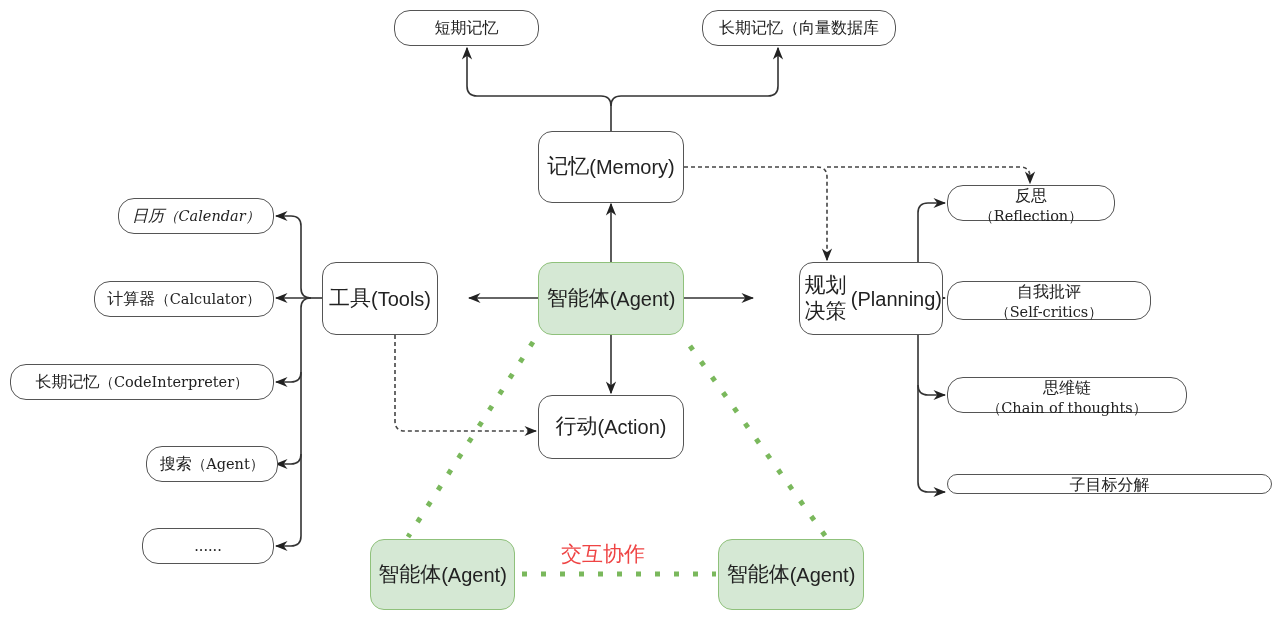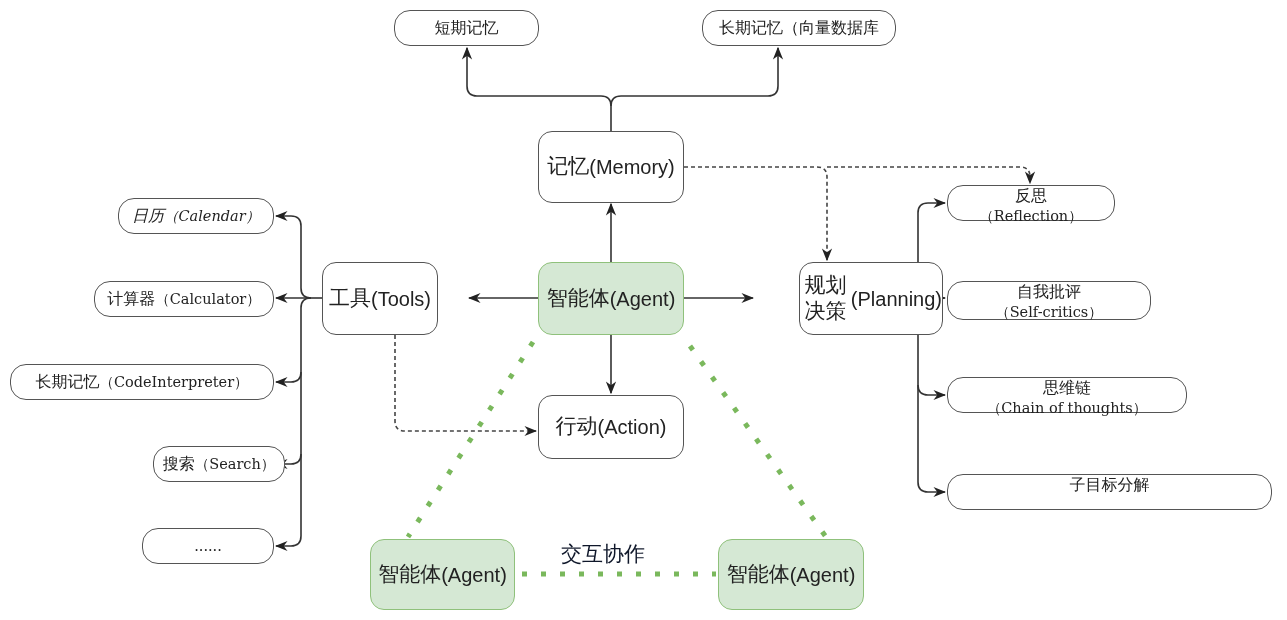--- a/index.html
+++ b/index.html
@@ -11,21 +11,21 @@
           display: flex; align-items: center; justify-content: center; text-align: center; }
   .node.big { border-radius: 14px; flex-direction: row; line-height: 1.2; }
   .node.big .zh { font-family: "DejaVu Sans", "Liberation Sans", sans-serif; font-size: 21px; }
   .node.big .en { font-family: Liberation Sans, sans-serif; font-size: 20px; }
   .node.green { background: #d5e8d4; border-color: #8fc17b; }
   .node.small { font-size: 15px; padding: 0 4px; white-space: nowrap; }
   .node.small .zh { font-family: "DejaVu Sans", "Liberation Sans", sans-serif; font-size: 16px; }
   .node.small .en { font-family: "DejaVu Serif", "Liberation Serif", serif; font-size: 14.5px; }
   .node.left-align { justify-content: flex-start; flex-direction: column; }
   .label-collab { position: absolute; font-family: "DejaVu Sans", "Liberation Sans", sans-serif;
-                  font-size: 21px; color: #0f172a; }
+                  font-size: 21px; color: #ef4444; }
 </style>
 </head>
 <body>
 
 <svg class="links" viewBox="0 0 1287 620">
   <defs>
     <marker id="arr" viewBox="0 0 10 10" refX="9" refY="5" markerWidth="8" markerHeight="8" orient="auto-start-reverse">
       <path d="M0,1 L10,5 L0,9 L3,5 z" fill="#222"></path>
     </marker>
   </defs>
@@ -102,41 +102,41 @@
     <span class="en">（Calendar）</span>
 </div>
 <div class="node small" style="left:94px;top:281px;width:180px;height:36px;">
   <span class="zh">计算器</span>
     <span class="en">（Calculator）</span>
 </div>
 <div class="node small" style="left:10px;top:364px;width:264px;height:36px;">
   <span class="zh">长期记忆</span>
     <span class="en">（CodeInterpreter）</span>
 </div>
-<div class="node small" style="left:153px;top:446px;width:132px;height:36px;">
+<div class="node small" style="left:146px;top:446px;width:132px;height:36px;">
   <span class="zh">搜索</span>
-    <span class="en">（Search）</span>
+    <span class="en">（Agent）</span>
 </div>
 <div class="node small" style="left:142px;top:528px;width:132px;height:36px;">
   <span class="en">......</span>
 </div>
 
 <div class="node small left-align" style="left:947px;top:185px;width:168px;height:36px;">
   <span class="zh">反思</span>
     <span class="en">（Reflection）</span>
 </div>
 <div class="node small left-align" style="left:947px;top:281px;width:204px;height:39px;">
   <span class="zh">自我批评</span>
     <span class="en">（Self-critics）</span>
 </div>
 <div class="node small left-align" style="left:947px;top:377px;width:240px;height:36px;">
   <span class="zh">思维链</span>
     <span class="en">（Chain of thoughts）</span>
 </div>
-<div class="node small left-align" style="left:947px;top:474px;width:325px;height:36px;">
+<div class="node small left-align" style="left:947px;top:474px;width:325px;height:20px;">
   <span class="zh">子目标分解</span>
 </div>
 
 <div class="node big green" style="left:370px;top:539px;width:145px;height:71px;">
   <span class="zh">智能体</span>
   <span class="en">(Agent)</span>
 </div>
 <div class="node big green" style="left:718px;top:539px;width:146px;height:71px;">
   <span class="zh">智能体</span>
   <span class="en">(Agent)</span>

